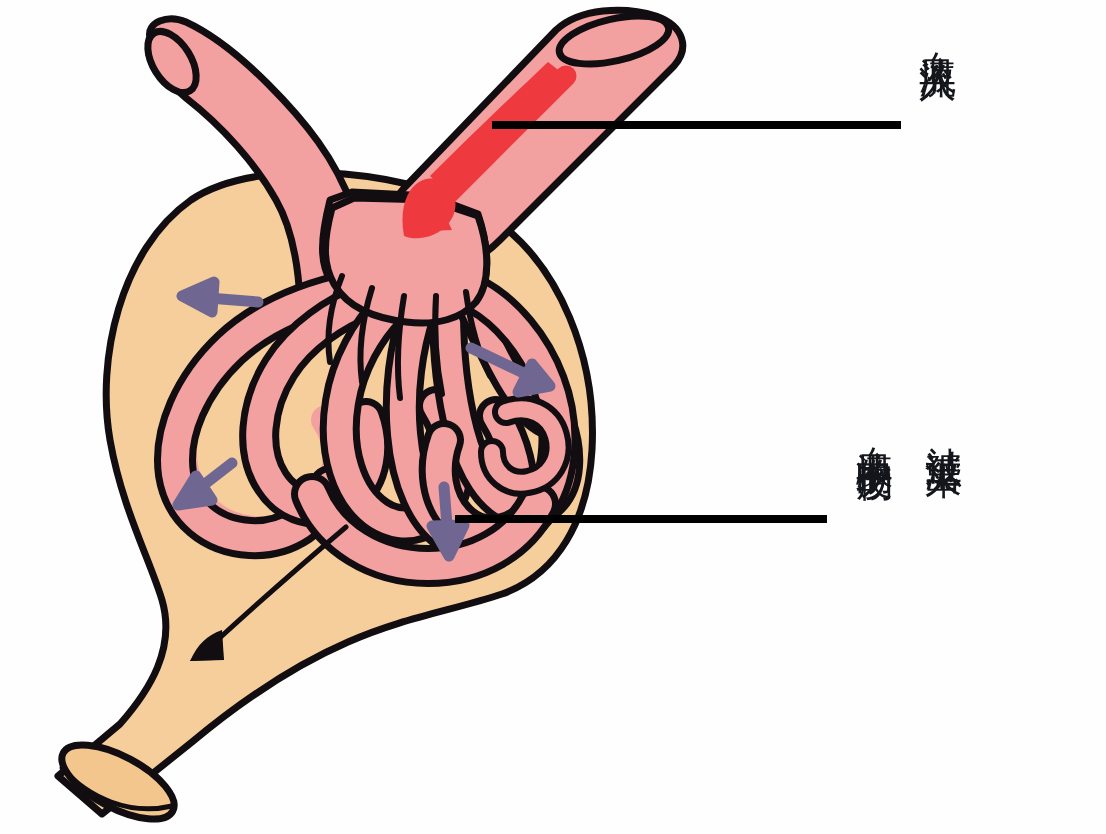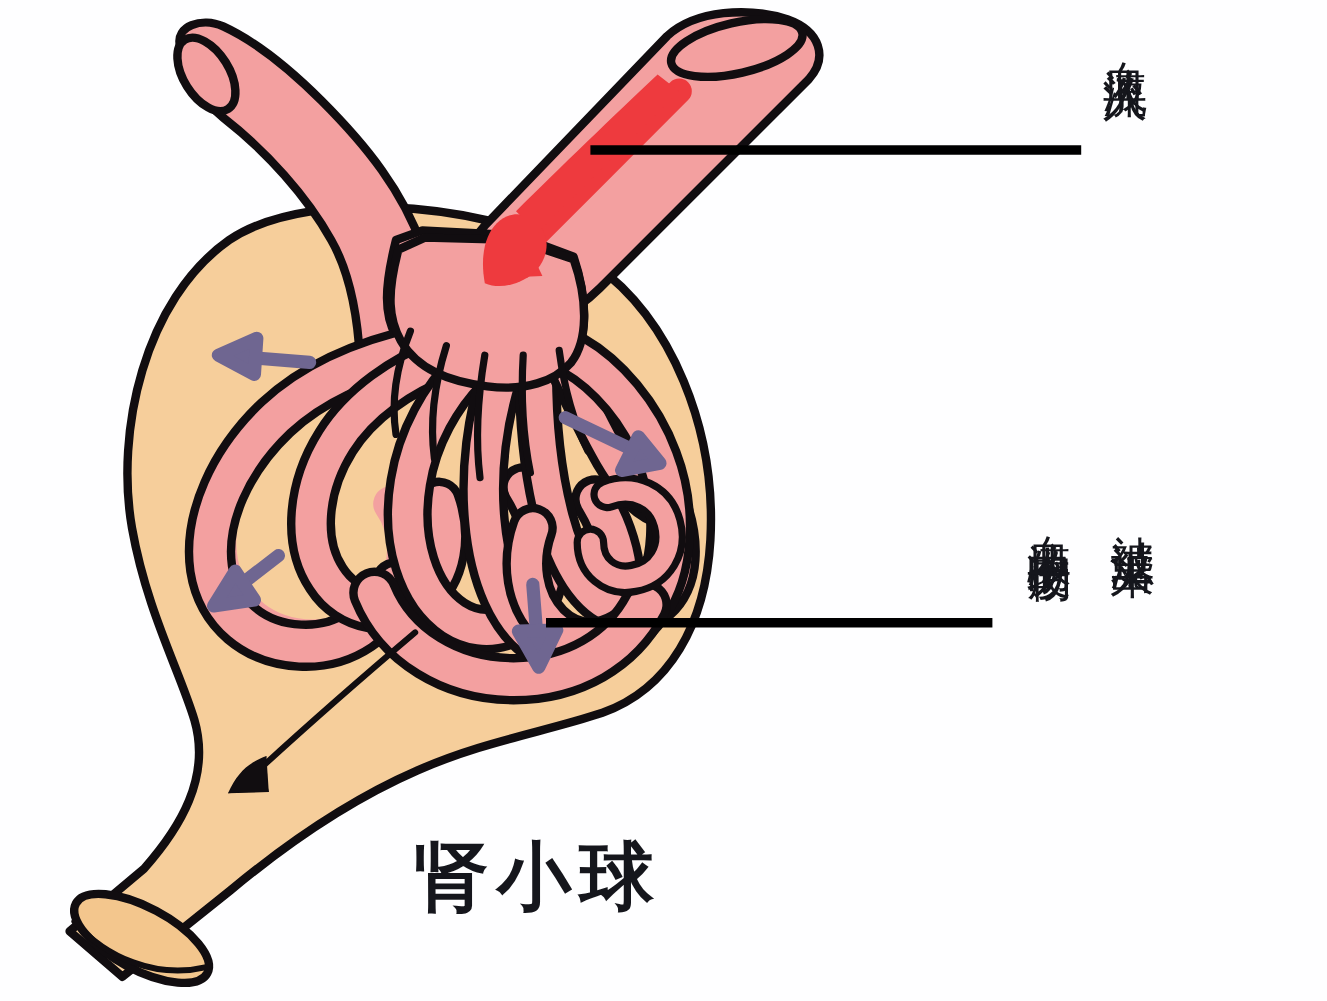--- a/index.html
+++ b/index.html
@@ -254,15 +254,14 @@
       <line x1="455" y1="519" x2="827" y2="519"></line>
     </g>
   </svg>
 
   <div class="vlabel" id="label-inflow">血液流入</div>
 
   <div class="vlabel" id="label-waste-col-right">血液中的废物</div>
 
   <div class="vlabel" id="label-waste-col-left">被过滤出来</div>
 
-  <div id="diagram-title">肾小球</div>
 
 </div>
 
 </body></html>

